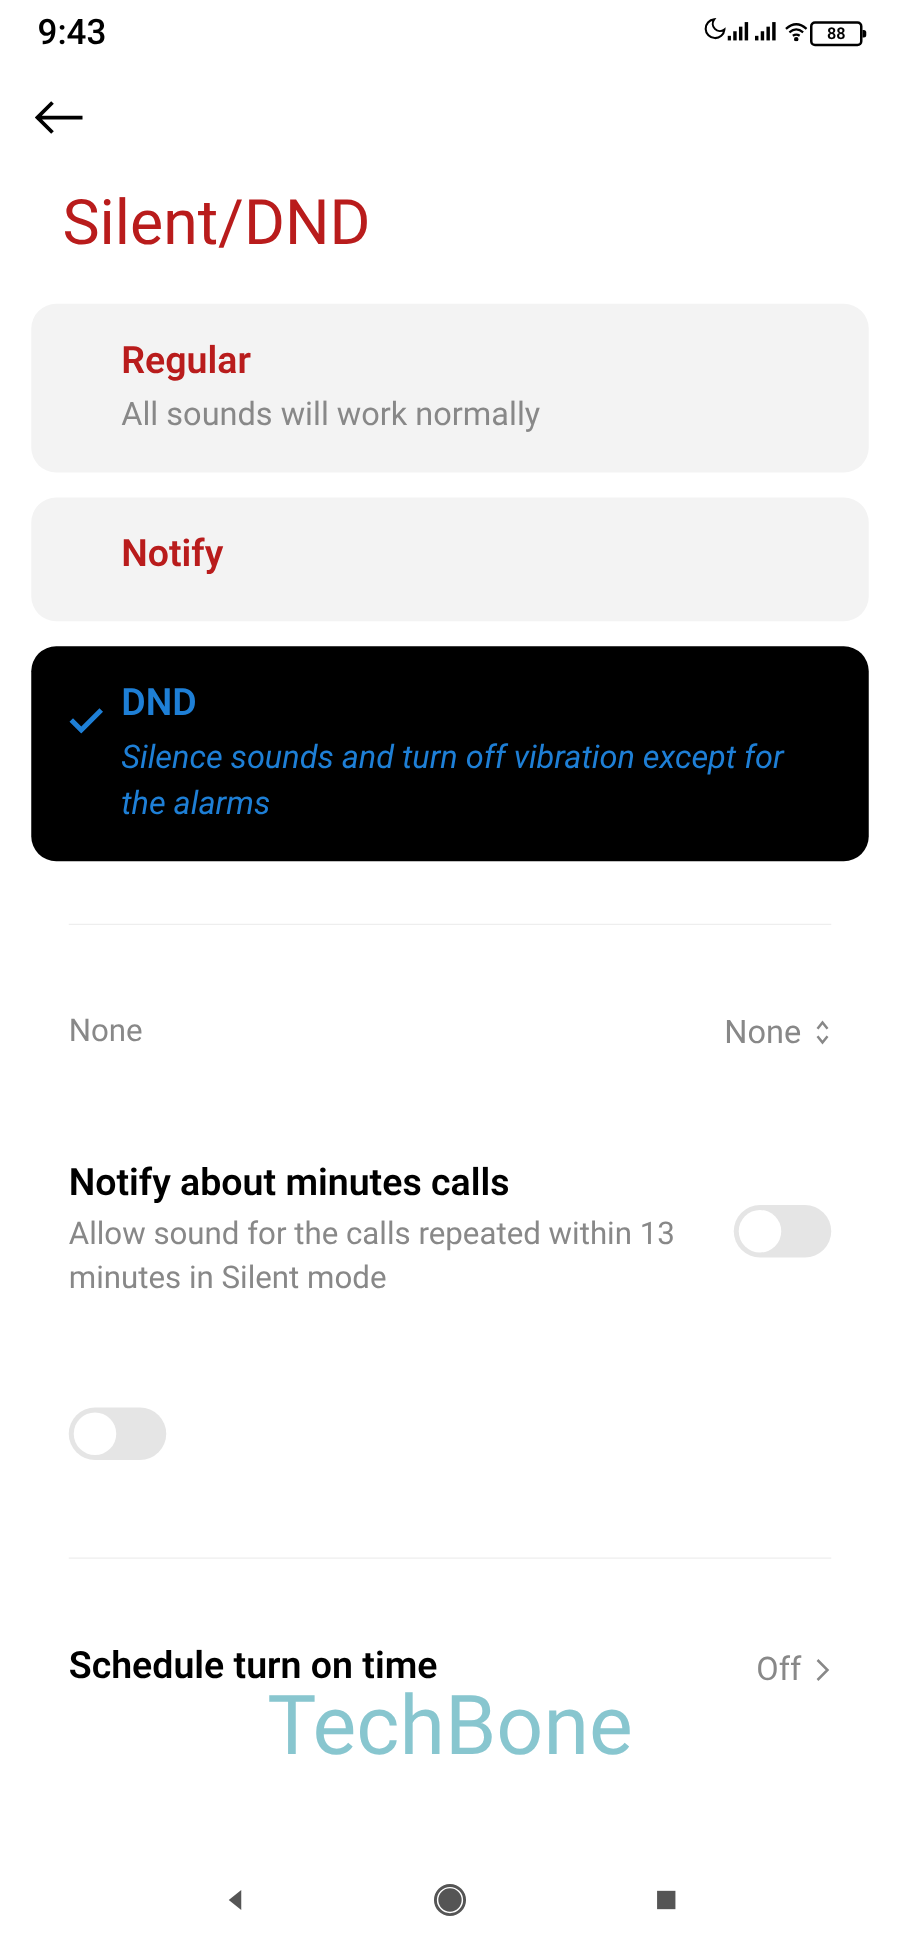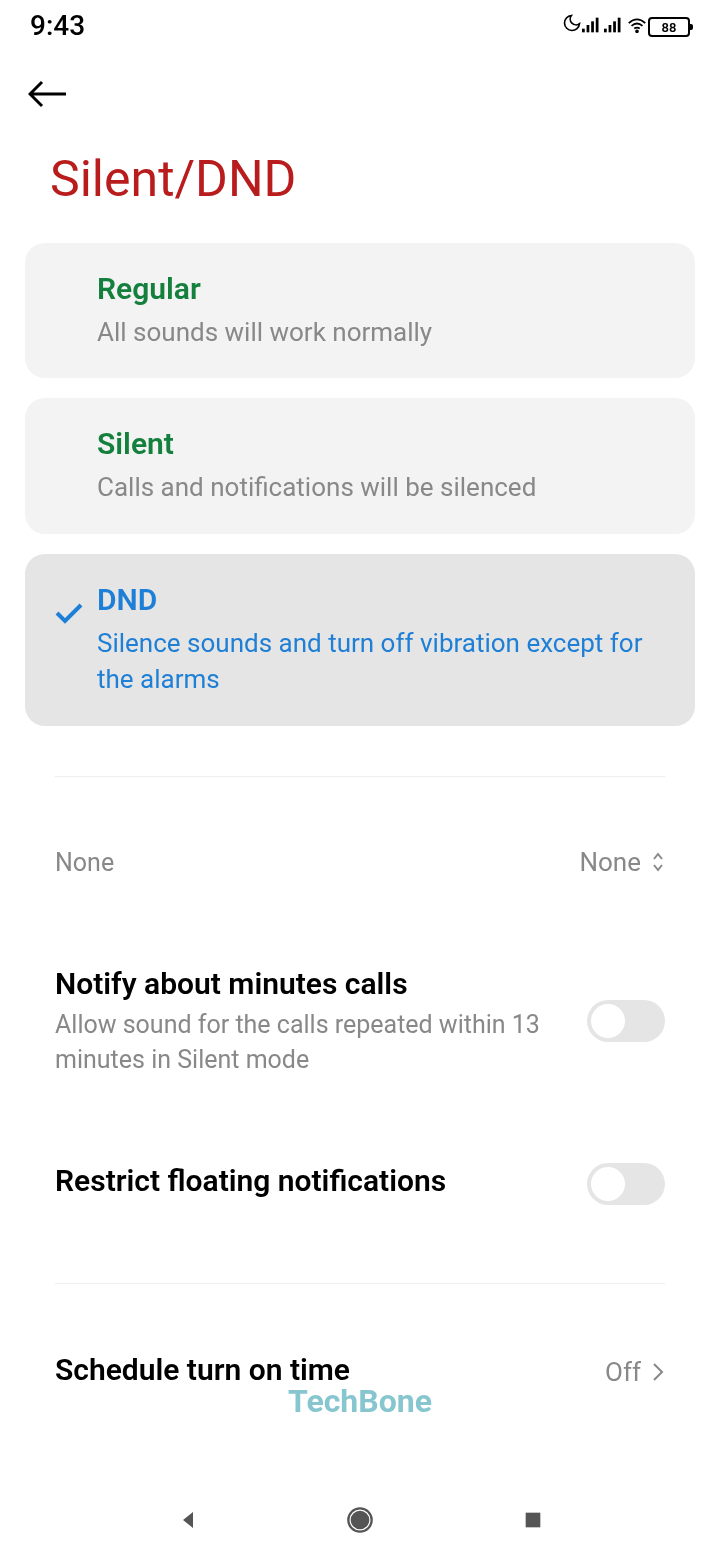--- a/index.html
+++ b/index.html
@@ -98,57 +98,58 @@
     
     .mode-card {
       background: #f3f3f3;
       border-radius: 20px;
       padding: 28px 40px;
       margin-bottom: 20px;
       position: relative;
     }
     
     .mode-card.selected {
-      background: #e5e5e5;
+      background: #000000;
     }
     
     .mode-card .check-icon {
       position: absolute;
       left: 30px;
       top: 48px;
       width: 28px;
       height: 22px;
       display: none;
     }
     
     .mode-card.selected .check-icon {
       display: block;
     }
     
     .mode-title {
       font-size: 30px;
       font-weight: 600;
-      color: #15803d;
+      color: #b91c1c;
       margin-bottom: 8px;
       padding-left: 32px;
     }
     
     .mode-card.selected .mode-title {
       color: #1e7fd6;
     }
     
     .mode-desc {
       font-size: 26px;
       color: #888;
       padding-left: 32px;
       line-height: 1.4;
     }
     
     .mode-card.selected .mode-desc {
       color: #1e7fd6;
+      font-style: italic;
     }
     
     .divider {
       height: 1px;
       background: #eee;
       margin: 50px 55px 40px;
     }
     
     .settings-list {
       padding: 0 55px;
@@ -217,22 +218,22 @@
     
     .setting-gap {
       height: 30px;
     }
     
     .watermark {
       position: absolute;
       bottom: 140px;
       left: 50%;
       transform: translateX(-50%);
-      font-size: 32px;
-      font-weight: 700;
+      font-size: 66px;
+      font-weight: 400;
       color: #6bb8c4;
       opacity: 0.8;
       white-space: nowrap;
     }
     
     .nav-bar {
       position: absolute;
       bottom: 0;
       left: 0;
       right: 0;
@@ -300,22 +301,21 @@
 
 <div class="mode-options">
   <div class="mode-card">
 
     <div class="mode-title">Regular</div>
     <div class="mode-desc">All sounds will work normally</div>
   </div>
 
   <div class="mode-card">
 
-    <div class="mode-title">Silent</div>
-    <div class="mode-desc">Calls and notifications will be silenced</div>
+    <div class="mode-title">Notify</div>
   </div>
 
   <div class="mode-card selected">
     <svg class="check-icon" viewBox="0 0 28 22" fill="none" stroke="#1e7fd6" stroke-width="4">
       <path d="M2 11 L10 19 L26 3"></path>
     </svg>
     <div class="mode-title">DND</div>
     <div class="mode-desc">Silence sounds and turn off vibration except for the alarms</div>
   </div>
 </div>
@@ -344,23 +344,20 @@
       <div class="setting-desc">Allow sound for the calls repeated within 13 minutes in Silent mode</div>
     </div>
     <div class="toggle">
       <div class="toggle-knob"></div>
     </div>
   </div>
 
   <div class="setting-gap"></div>
 
   <div class="setting-item">
-    <div class="setting-content">
-      <div class="setting-title">Restrict floating notifications</div>
-    </div>
     <div class="toggle">
       <div class="toggle-knob"></div>
     </div>
   </div>
 </div>
 
 <div class="divider"></div>
 
 <div class="settings-list">
   <div class="setting-item">

